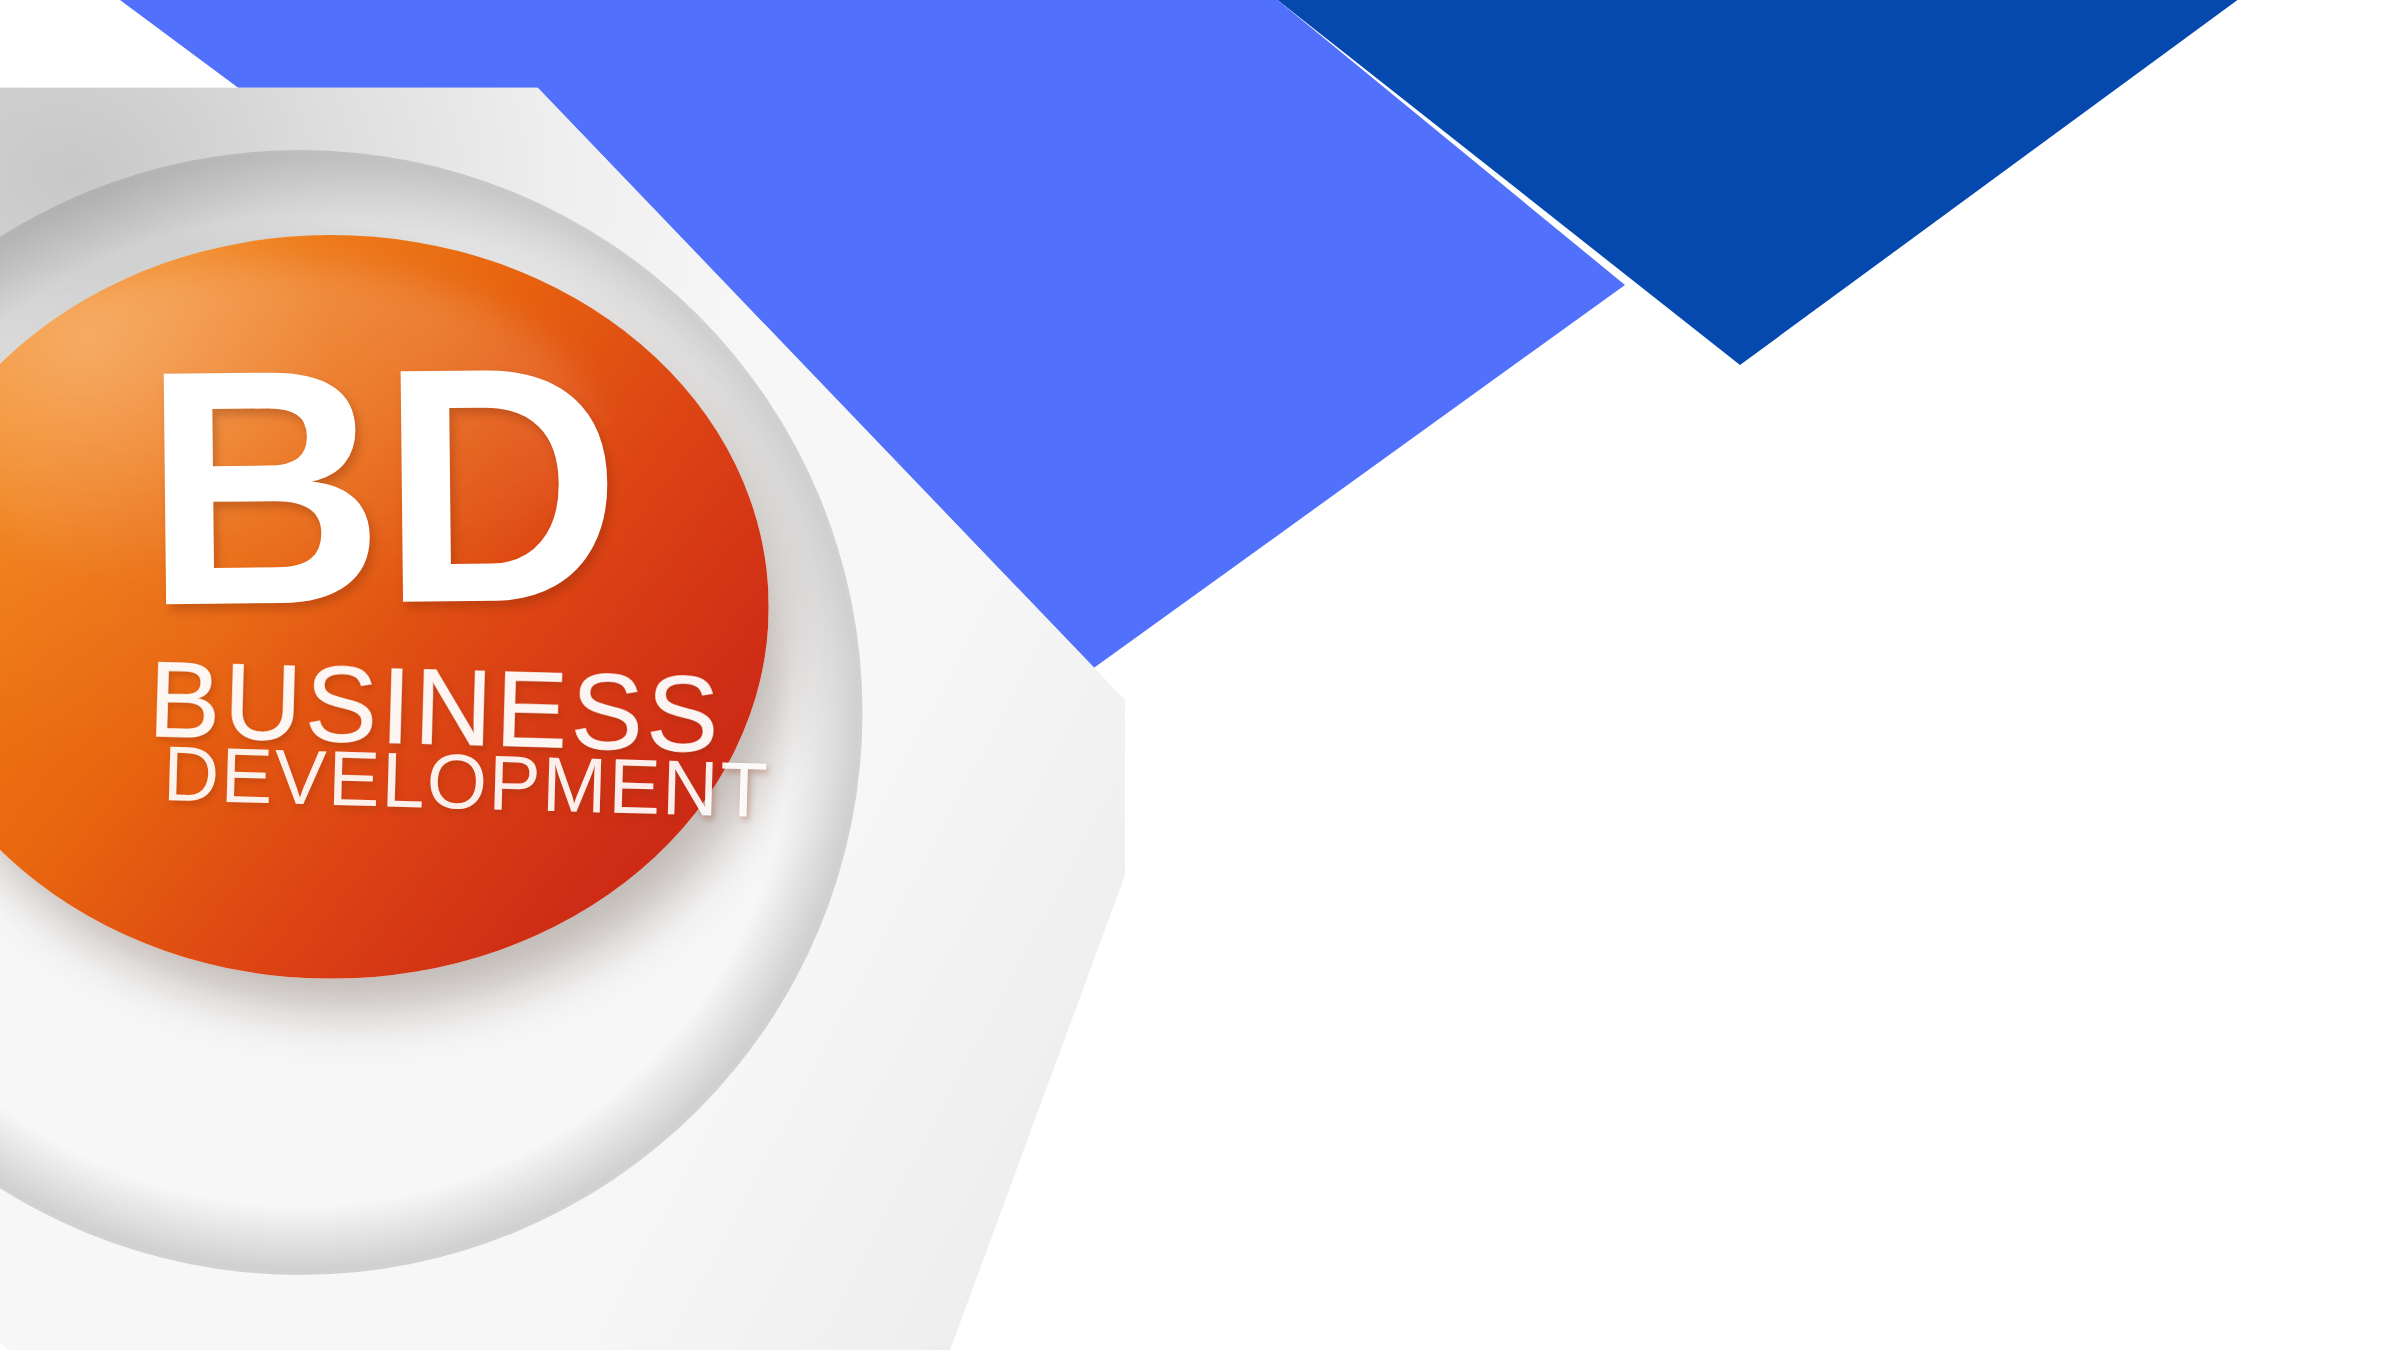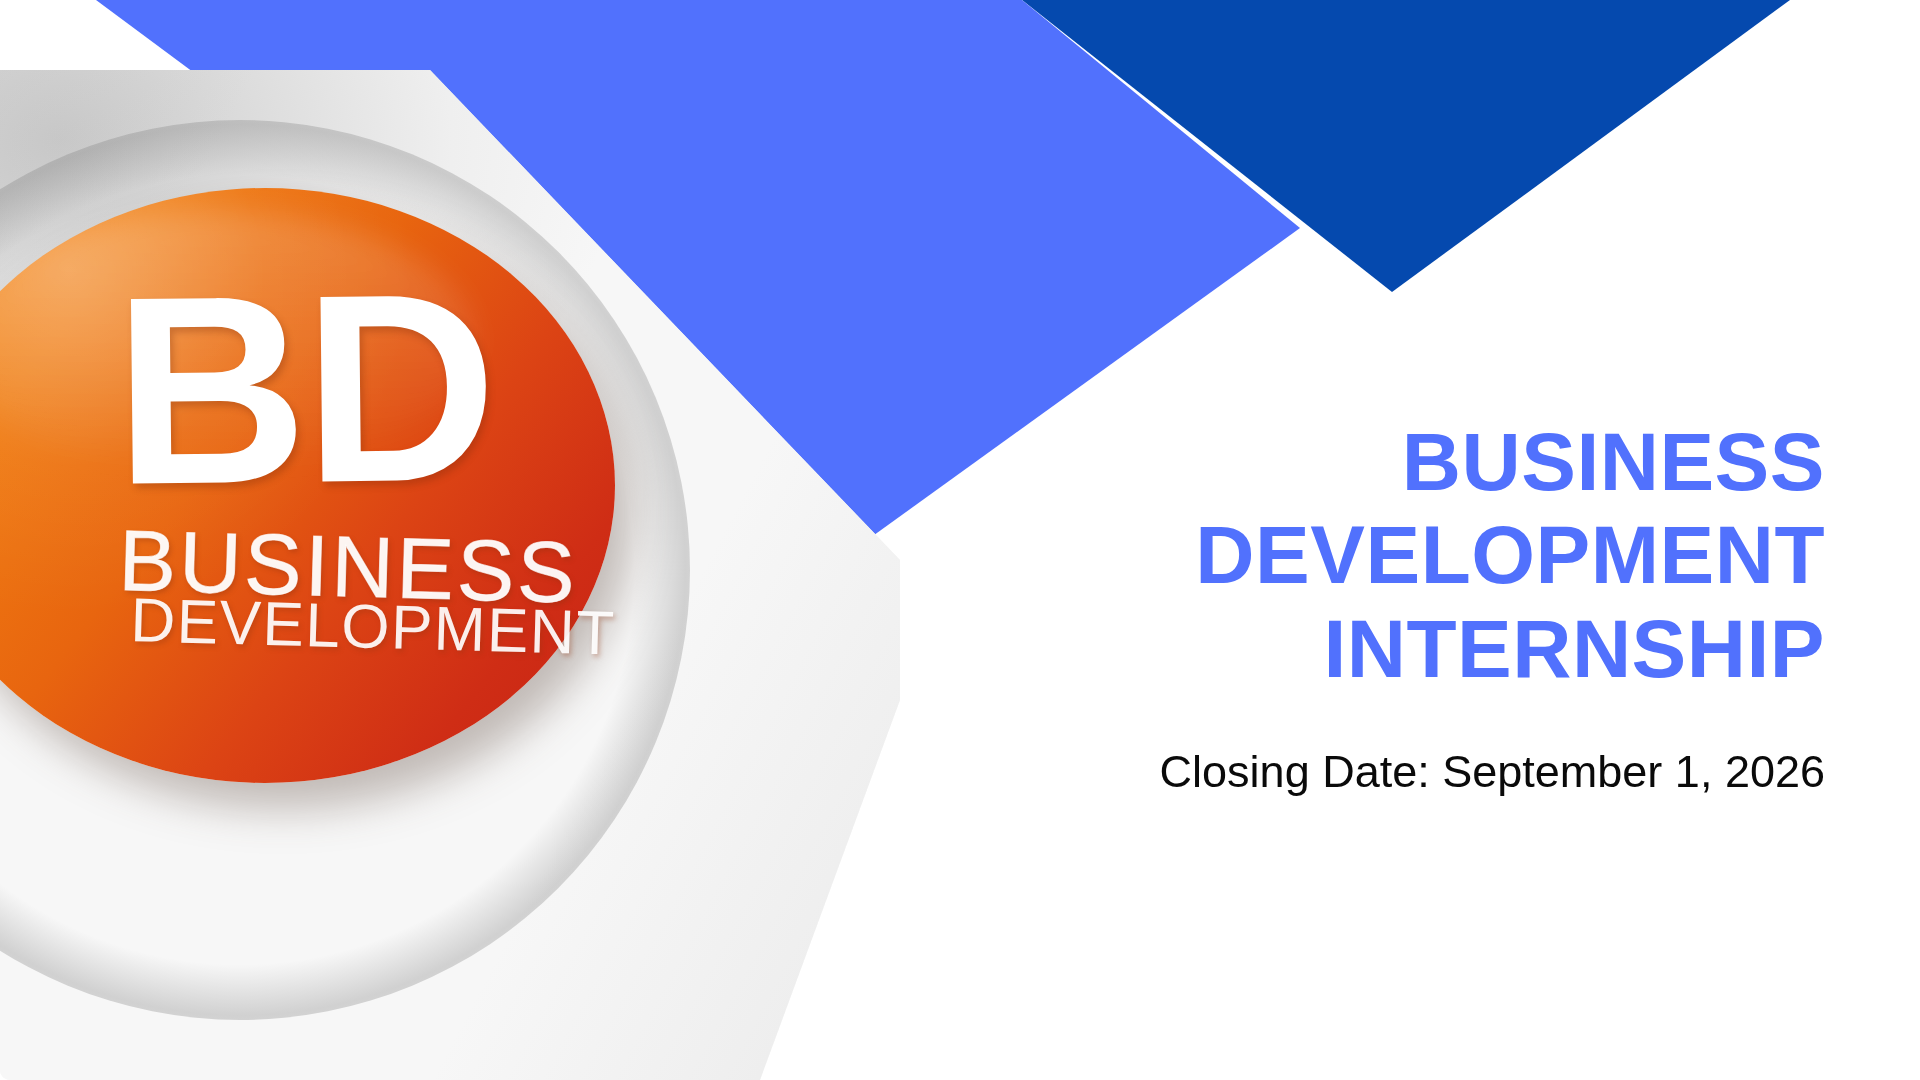--- a/index.html
+++ b/index.html
@@ -187,18 +187,14 @@
     <div class="badge">
       <div class="badge-gloss"></div>
       <div class="badge-inner">
         <div class="bd-letters">BD</div>
         <div class="bd-word1">BUSINESS</div>
         <div class="bd-word2">DEVELOPMENT</div>
       </div>
     </div>
   </div>
 
-  <div class="text-block">
-    <h1 class="slide-title">Business Development Internship</h1>
-    <p class="slide-subtitle">Closing Date: September 1, 2026</p>
-  </div>
 
 </div>
 
 </body></html>

